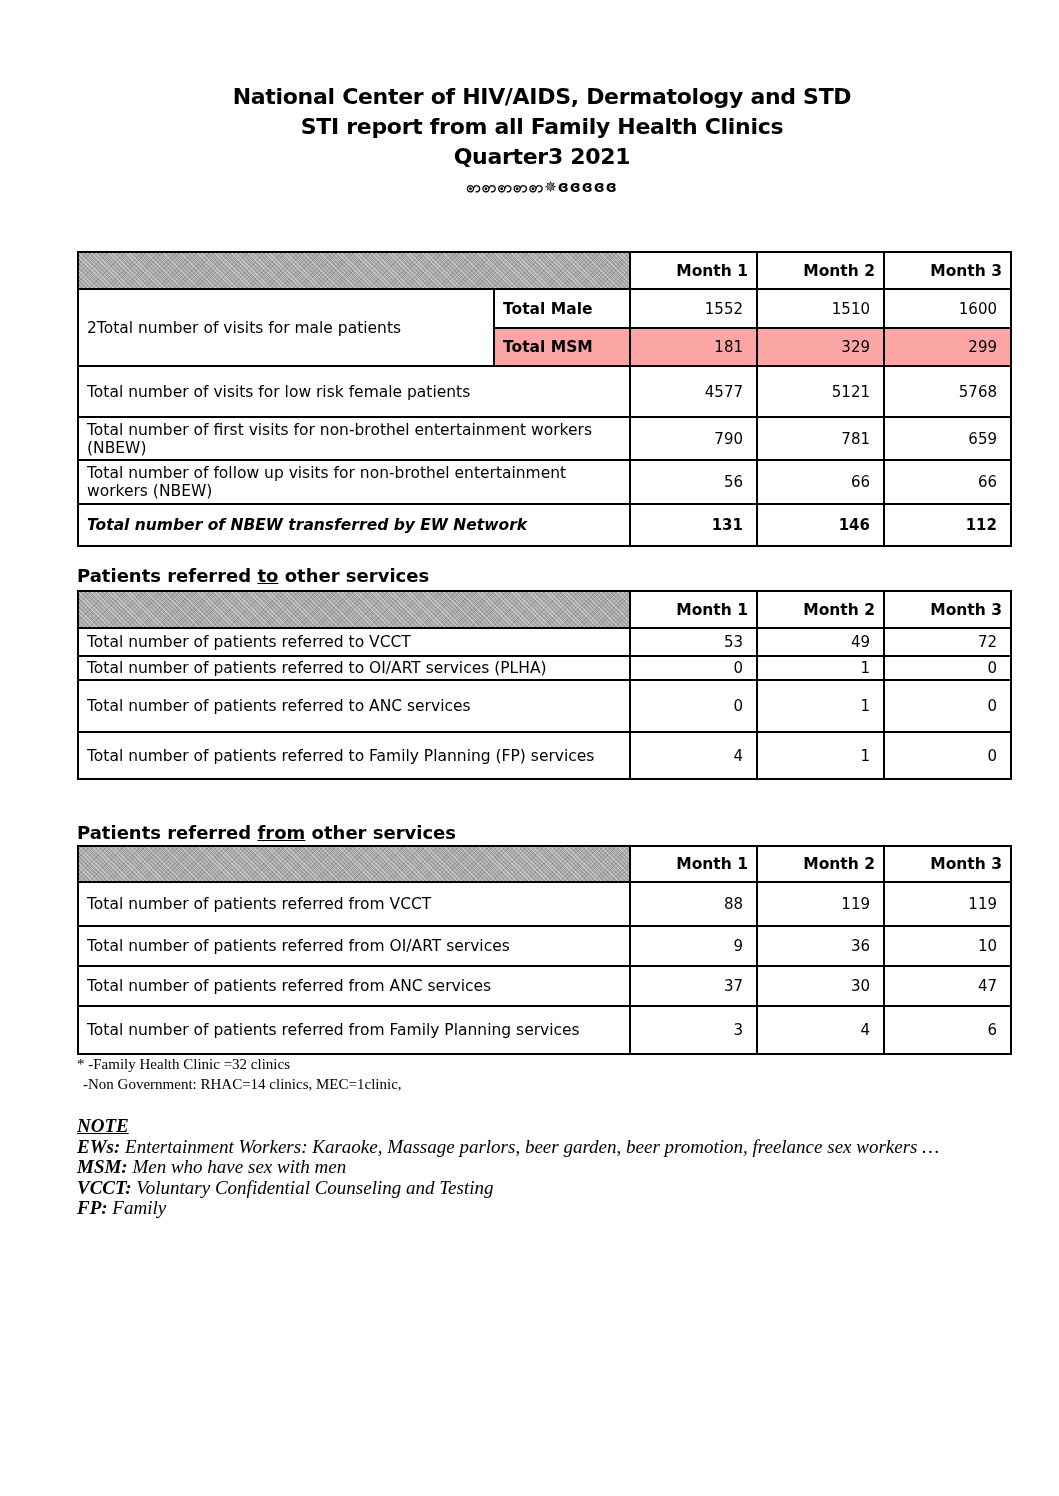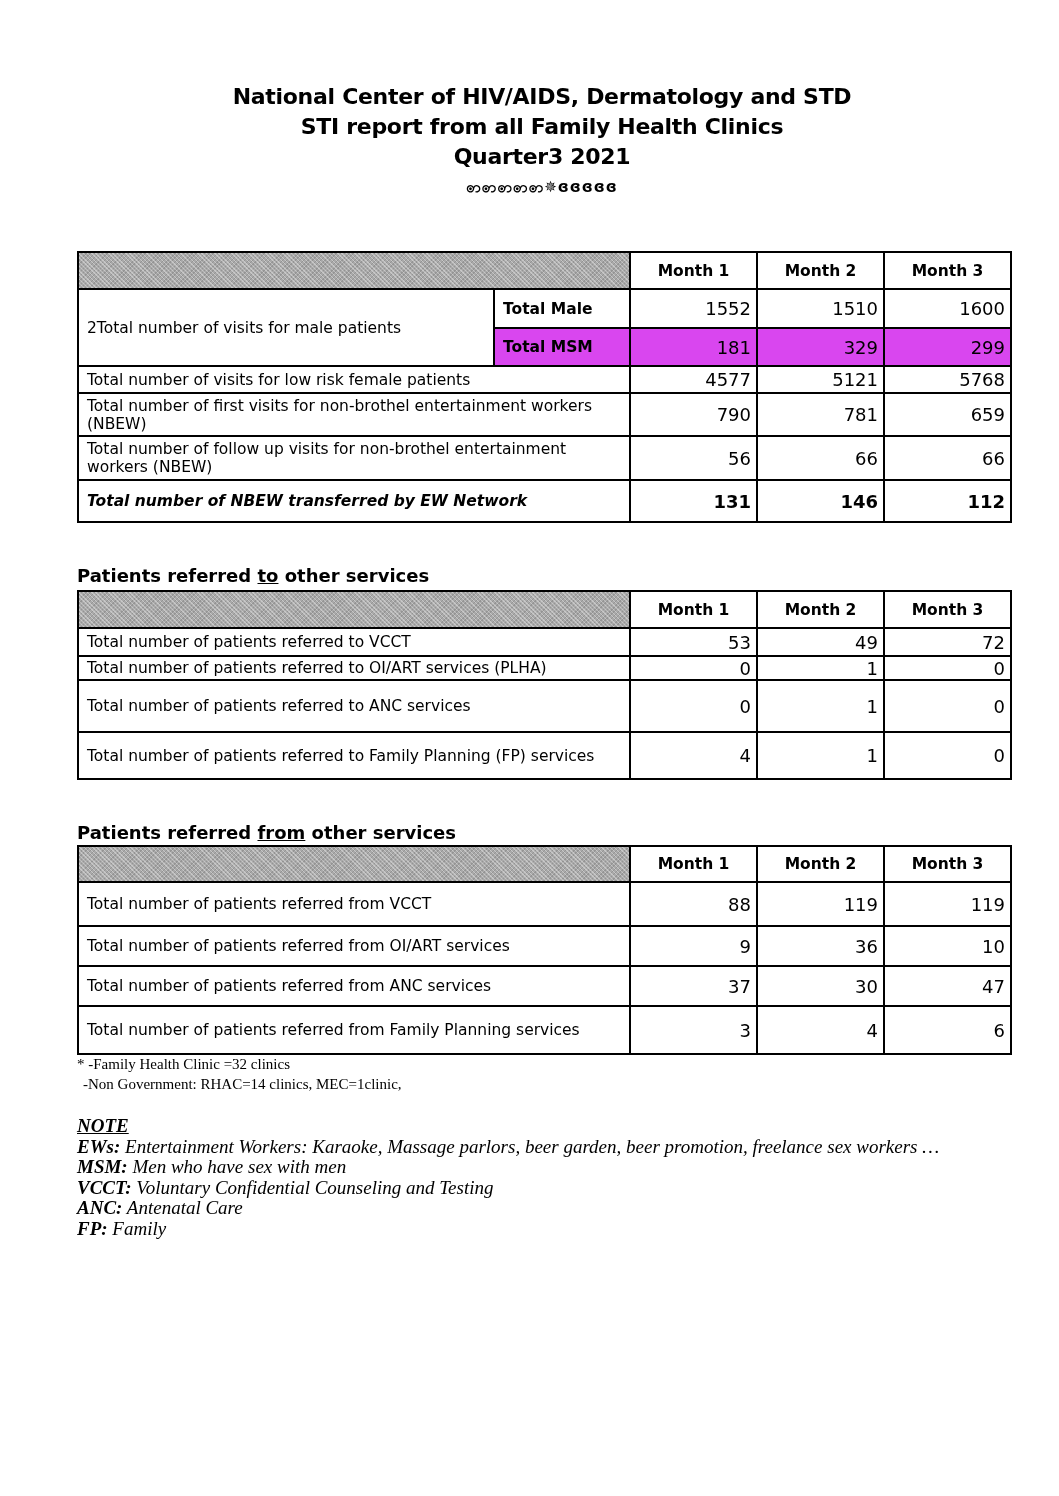--- a/index.html
+++ b/index.html
@@ -10,24 +10,24 @@
     .title-line { font-family: "DejaVu Sans", sans-serif; font-weight: bold; font-size: 22px; line-height: 30px; letter-spacing: -0.3px; }
     .ornament { margin-top: 6px; font-size: 15px; line-height: 18px; letter-spacing: 1px; font-weight: bold; }
 
     table.rep { position: absolute; left: 77px; width: 933px; border-collapse: collapse; table-layout: fixed; }
     table.rep td { border: 2px solid #000; font-size: 15.5px; padding: 0 8px; vertical-align: middle; }
     table.rep td.hatch {
       background-color: #a9a9a9;
       background-image: repeating-linear-gradient(45deg, rgba(255,255,255,0.35) 0 1px, transparent 1px 3px),
                         repeating-linear-gradient(-45deg, rgba(0,0,0,0.12) 0 1px, transparent 1px 3px);
     }
-    table.rep td.mh { text-align: center; font-weight: bold; font-size: 15.5px; }
-    table.rep td.num { text-align: right; padding-right: 5px; font-size: 18px; }
+    table.rep td.mh { text-align: right; font-weight: bold; font-size: 15.5px; }
+    table.rep td.num { text-align: right; padding-right: 13px; font-size: 15px; }
     table.rep td.sub { font-weight: bold; font-size: 15.5px; }
-    table.rep tr.shade td.shaded { background: #d946ef; }
+    table.rep tr.shade td.shaded { background: #fca5a5; }
     table.rep td.boldnum { font-weight: bold; }
     table.rep td.bi { font-weight: bold; font-style: italic; }
 
     #t1 { top: 251px; }
     #t2 { top: 590px; }
     #t3 { top: 845px; }
 
     .section-heading { position: absolute; left: 77px; font-weight: bold; font-size: 18px; line-height: 22px; }
     .section-heading u { text-decoration: underline; }
     #h2 { top: 565px; }
@@ -74,21 +74,21 @@
       <td class="num">1552</td>
       <td class="num">1510</td>
       <td class="num">1600</td>
     </tr>
     <tr class="shade" style="height:38px">
       <td class="sub shaded">Total MSM</td>
       <td class="num shaded">181</td>
       <td class="num shaded">329</td>
       <td class="num shaded">299</td>
     </tr>
-    <tr style="height:27px">
+    <tr style="height:51px">
       <td colspan="2">Total number of visits for low risk female patients</td>
       <td class="num">4577</td>
       <td class="num">5121</td>
       <td class="num">5768</td>
     </tr>
     <tr style="height:43px">
       <td colspan="2" style="line-height:18px">Total number of first visits for non-brothel entertainment workers (NBEW)</td>
       <td class="num">790</td>
       <td class="num">781</td>
       <td class="num">659</td>
@@ -197,17 +197,16 @@
   <div class="footnote" id="fn">
     <div>* -Family Health Clinic =32 clinics</div>
     <div class="l2">-Non Government: RHAC=14 clinics, MEC=1clinic,</div>
   </div>
 
   <div class="notes">
     <div class="note-title">NOTE</div>
     <div><b>EWs:</b><span> Entertainment Workers: Karaoke, Massage parlors, beer garden, beer promotion, freelance sex workers …</span></div>
     <div><b>MSM:</b><span> Men who have sex with men</span></div>
     <div><b>VCCT:</b><span> Voluntary Confidential Counseling and Testing</span></div>
-    <div><b>ANC:</b><span> Antenatal Care</span></div>
     <div><b>FP:</b><span> Family</span></div>
   </div>
 
 </div>
 
 </body></html>

